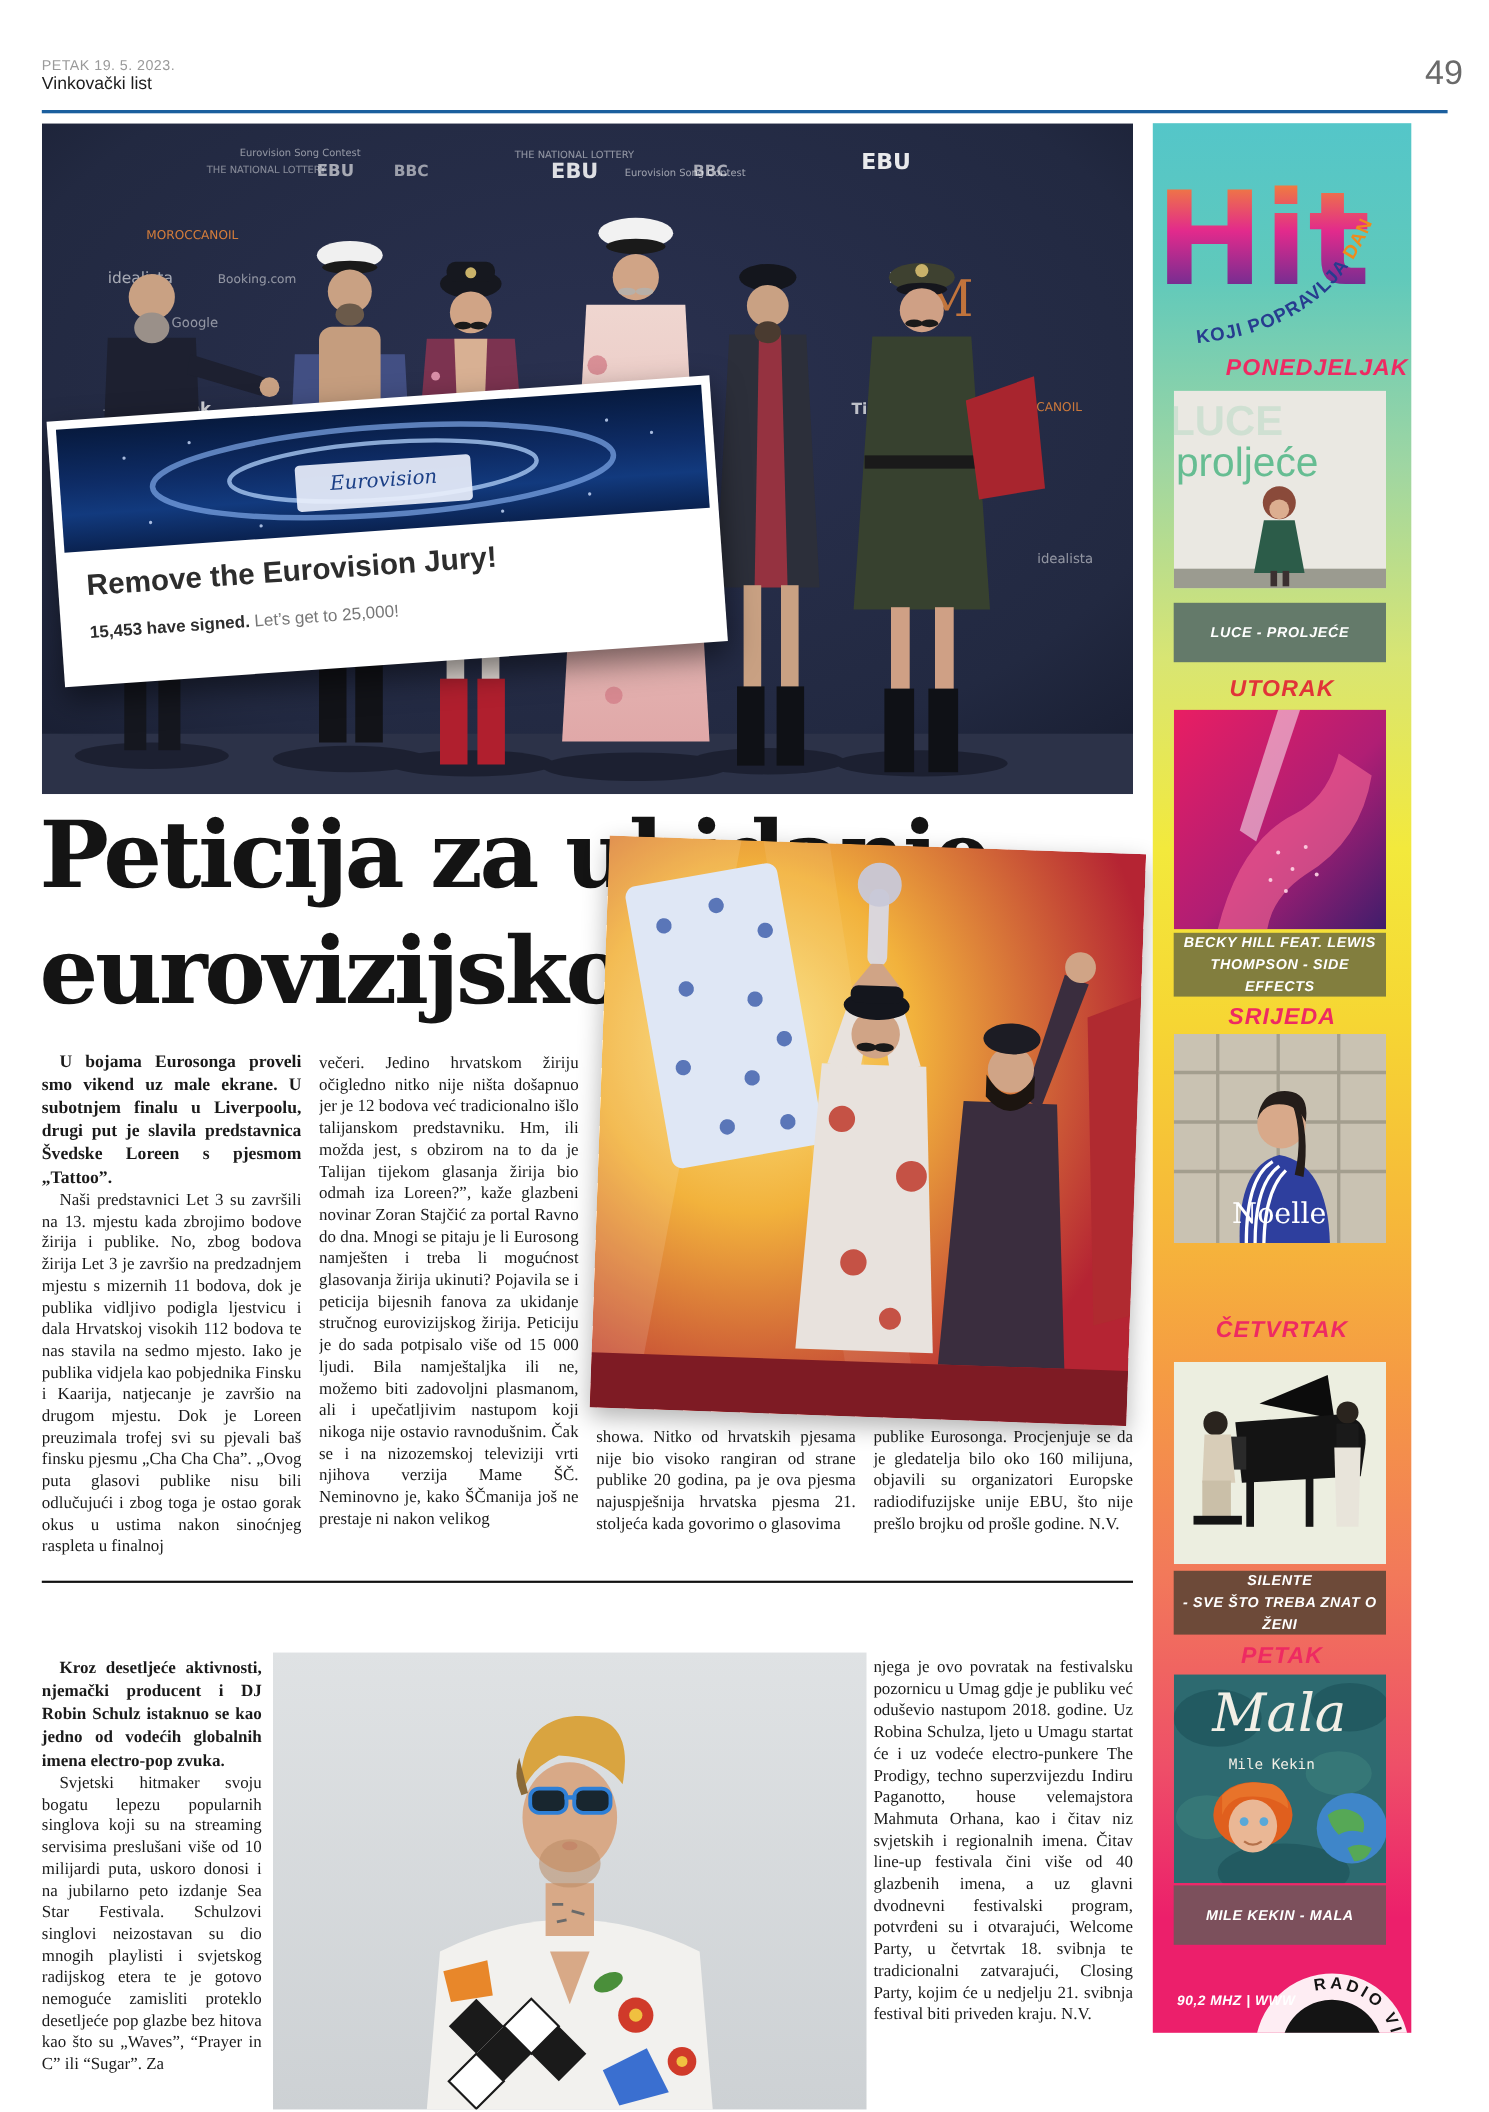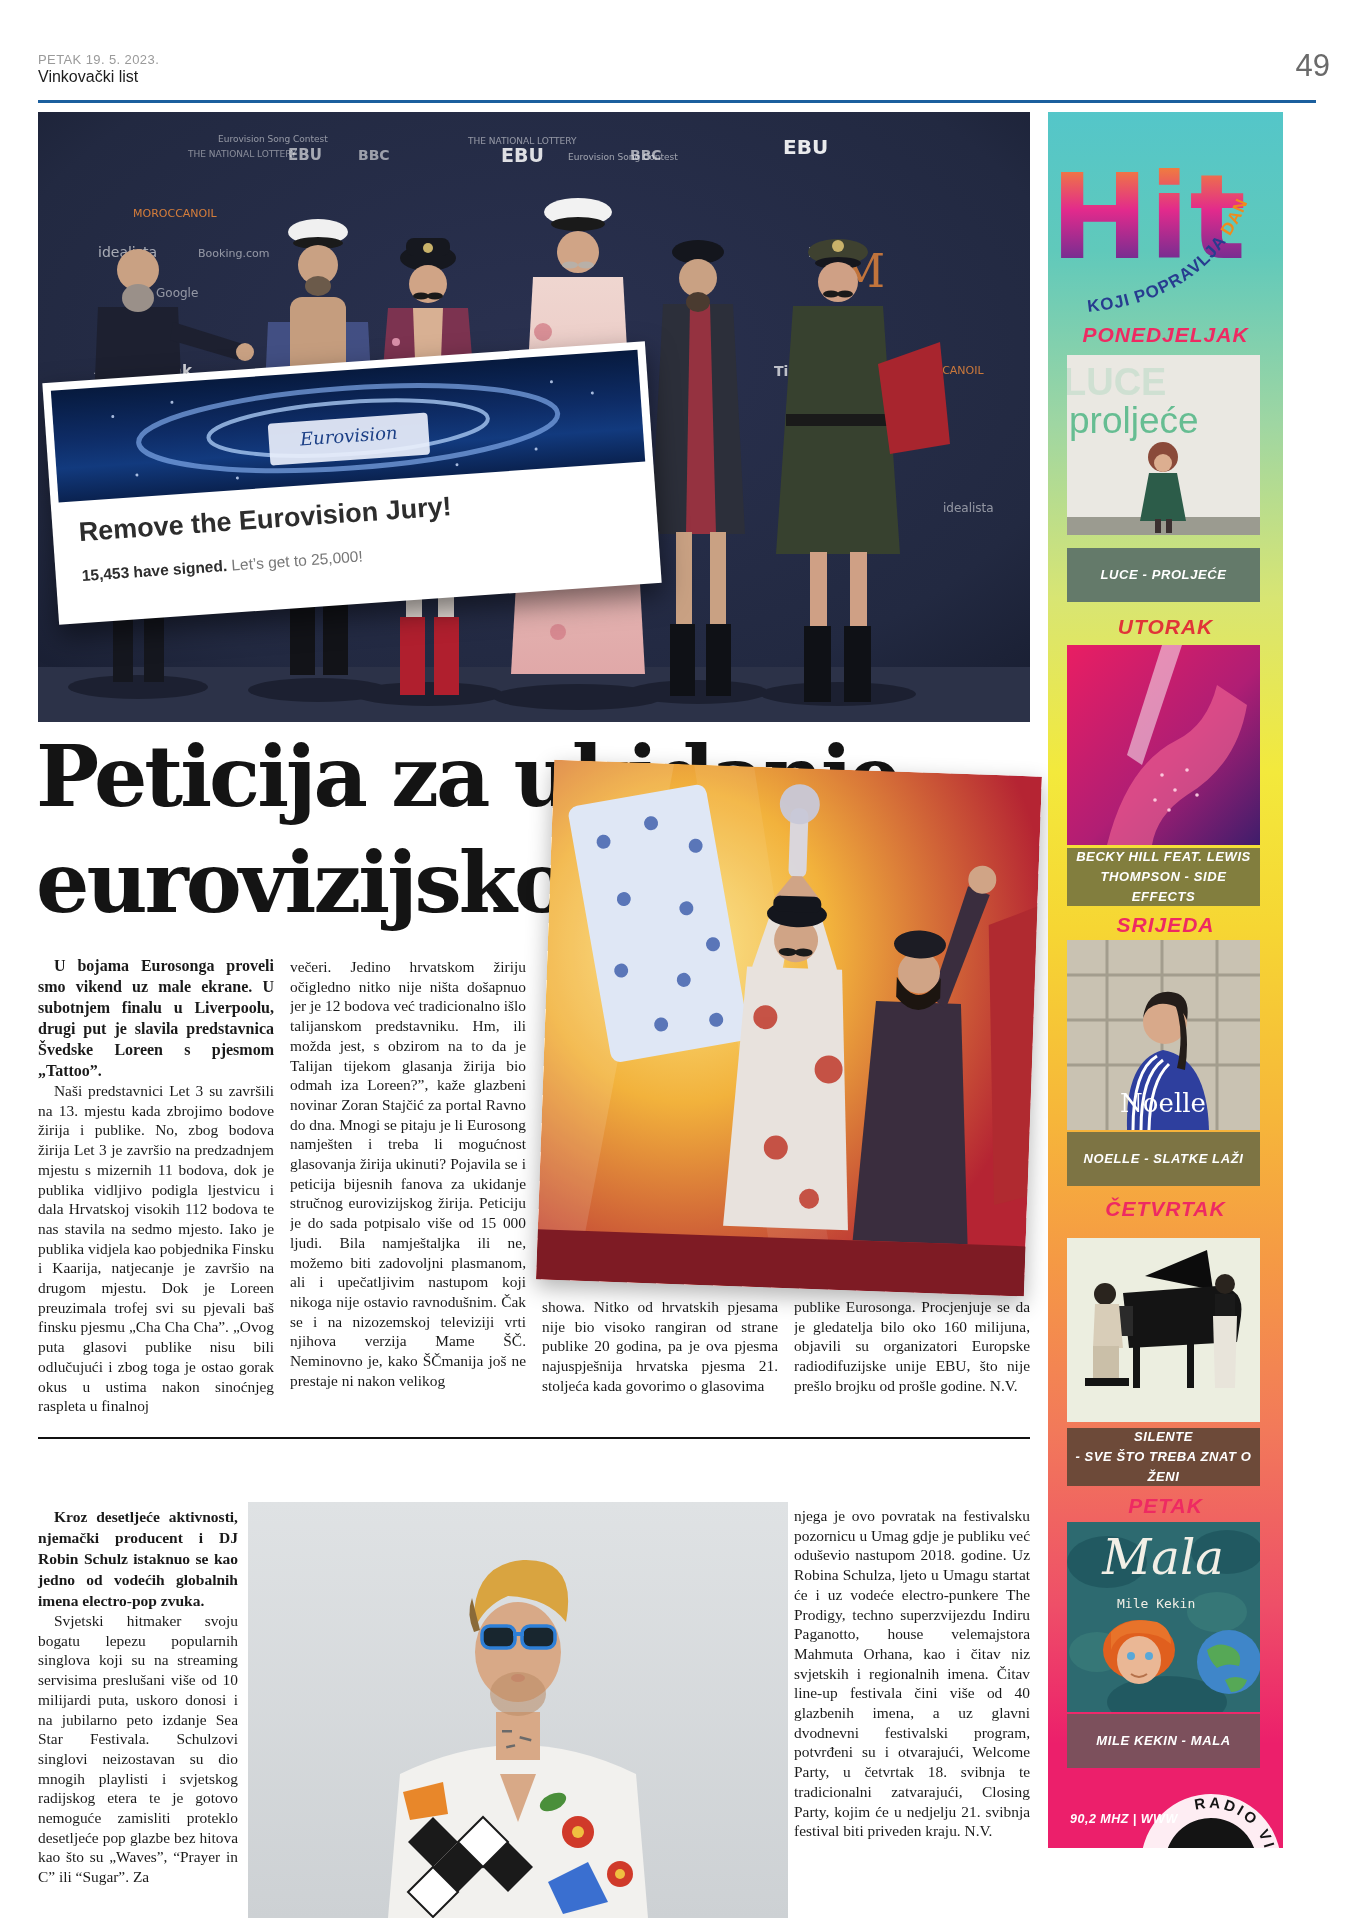--- a/index.html
+++ b/index.html
@@ -372,21 +372,21 @@
             <stop offset="100%" stop-color="#3b2f94"></stop>
         </linearGradient>
         <path id="tagarc" d="M 40 192 Q 190 178 214 28"></path>
       </defs>
       <text x="100" y="138" font-family="DejaVu Sans" font-size="118" font-weight="bold" fill="url(#hitg)" text-anchor="middle">Hit</text>
       <text font-family="Liberation Sans" font-size="17" font-weight="bold" letter-spacing="1">
         <textPath href="#tagarc"><tspan fill="#273c8f">KOJI POPRAVLJA </tspan><tspan fill="#f08a1c">DAN</tspan></textPath>
       </text>
     </svg>
 
-    <div class="abs daylab" style="top:211px;">PONEDJELJAK</div>
+    <div class="abs daylab" style="top:211px;padding-left:32px;">PONEDJELJAK</div>
     <div class="abs simg" style="top:243px;height:180px;">
       <svg width="193" height="180" viewBox="0 0 193 180">
         <rect width="193" height="180" fill="#eae8e2"></rect>
         <rect x="0" y="162" width="193" height="18" fill="#9b9b90"></rect>
         <text x="-4" y="40" font-family="Liberation Sans" font-size="38" font-weight="bold" fill="#cfe0d2">LUCE</text>
         <text x="2" y="78" font-family="Liberation Sans" font-size="37" fill="#66bd92">proljeće</text>
         <circle cx="96" cy="102" r="15" fill="#8a4a3a"></circle>
         <circle cx="96" cy="108" r="9" fill="#dcae90"></circle>
         <path d="M82,118 L110,118 L119,166 L73,166 Z" fill="#2c5c49"></path>
         <rect x="88" y="164" width="6" height="14" fill="#3a3030"></rect>
@@ -438,21 +438,20 @@
             <path d="M66,190 Q66,130 90,116"></path>
             <path d="M74,190 Q74,136 96,120"></path>
             <path d="M82,190 Q83,142 102,124"></path>
           </g>
         <circle cx="98" cy="82" r="22" fill="#d8a98a"></circle>
         <path d="M76,78 Q80,50 104,52 Q124,54 120,80 Q112,62 92,64 Q80,66 76,78 Z" fill="#241d1a"></path>
         <path d="M112,60 Q124,90 118,130 L110,128 Q118,92 108,64 Z" fill="#241d1a"></path>
         <text x="96" y="172" font-family="DejaVu Serif" font-size="26" fill="#ffffff" text-anchor="middle">Noelle</text>
       </svg>
     </div>
-    <div class="abs cap capbg2" style="top:1020px;height:54px;">NOELLE - SLATKE LAŽI</div>
 
     <div class="abs daylab" style="top:1085px;">ČETVRTAK</div>
     <div class="abs simg" style="top:1126px;height:184px;">
       <svg width="193" height="184" viewBox="0 0 193 184">
         <rect width="193" height="184" fill="#eceee0"></rect>
         <g>
           <polygon points="78,38 140,12 146,52" fill="#0c0c0c"></polygon>
           <path d="M56,55 L150,48 Q178,50 174,78 L170,104 L62,110 Z" fill="#141414"></path>
           <rect x="66" y="108" width="7" height="42" fill="#141414"></rect>
             <rect x="120" y="104" width="7" height="46" fill="#141414"></rect>

